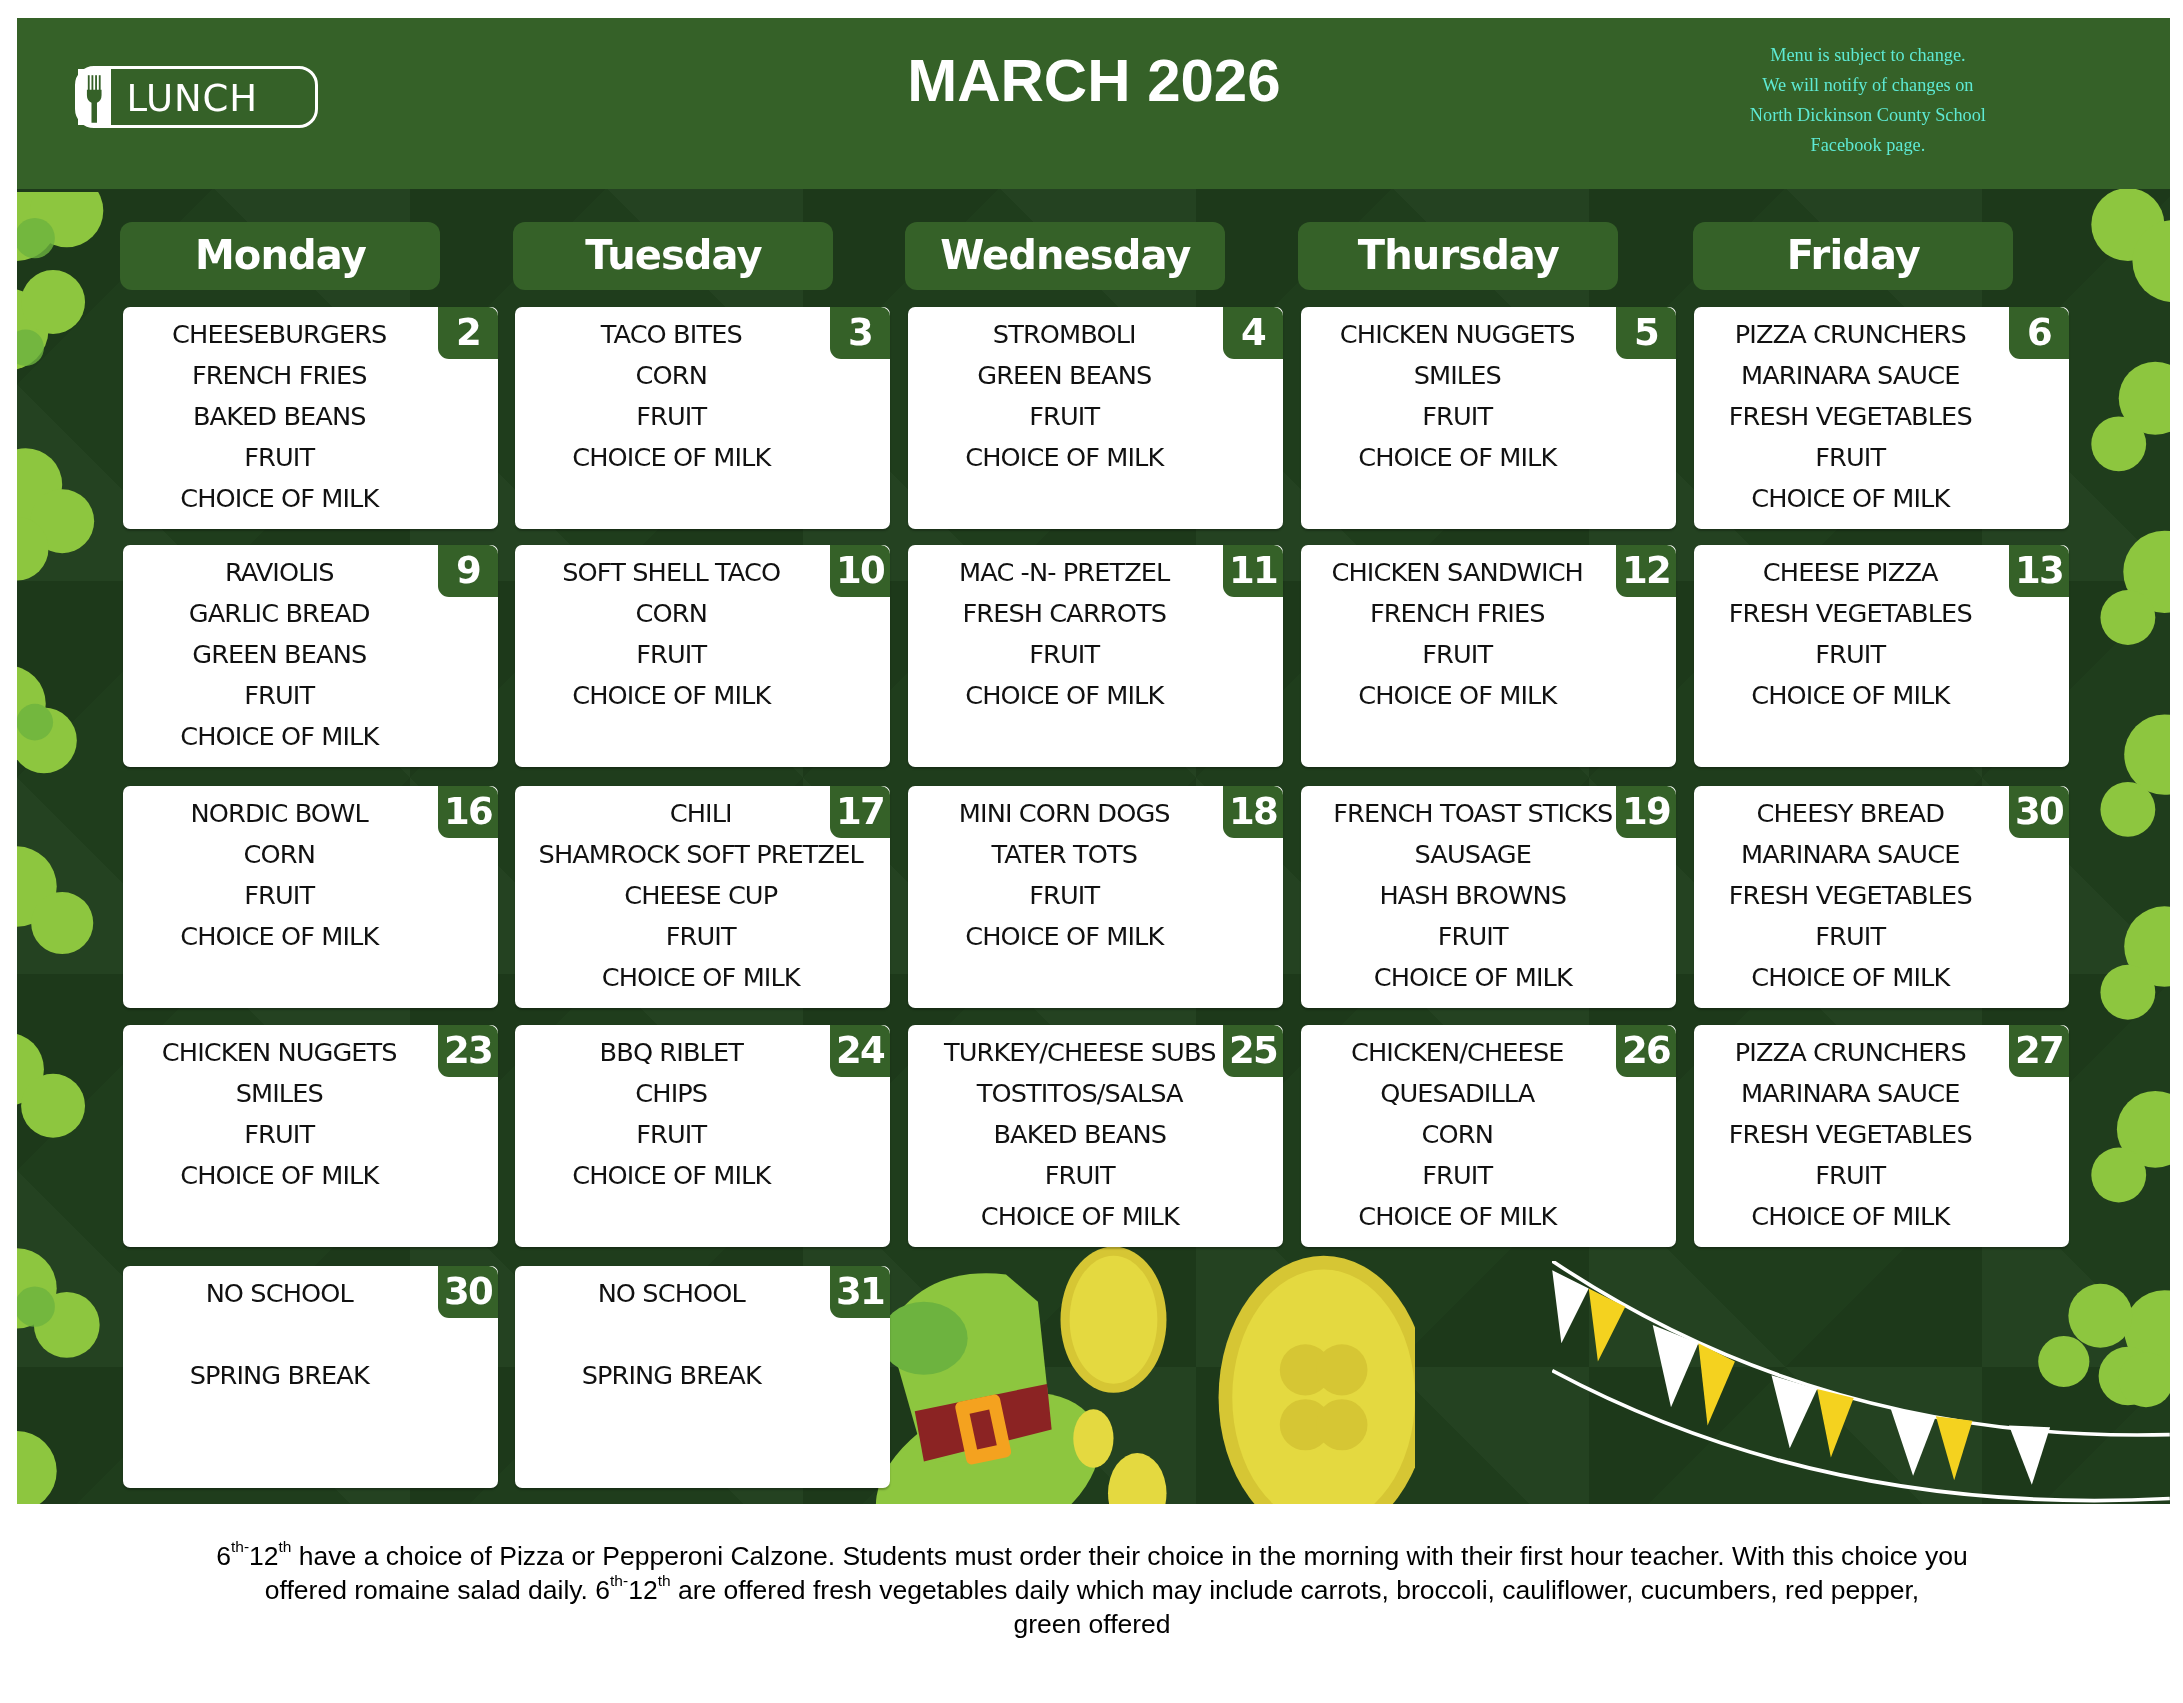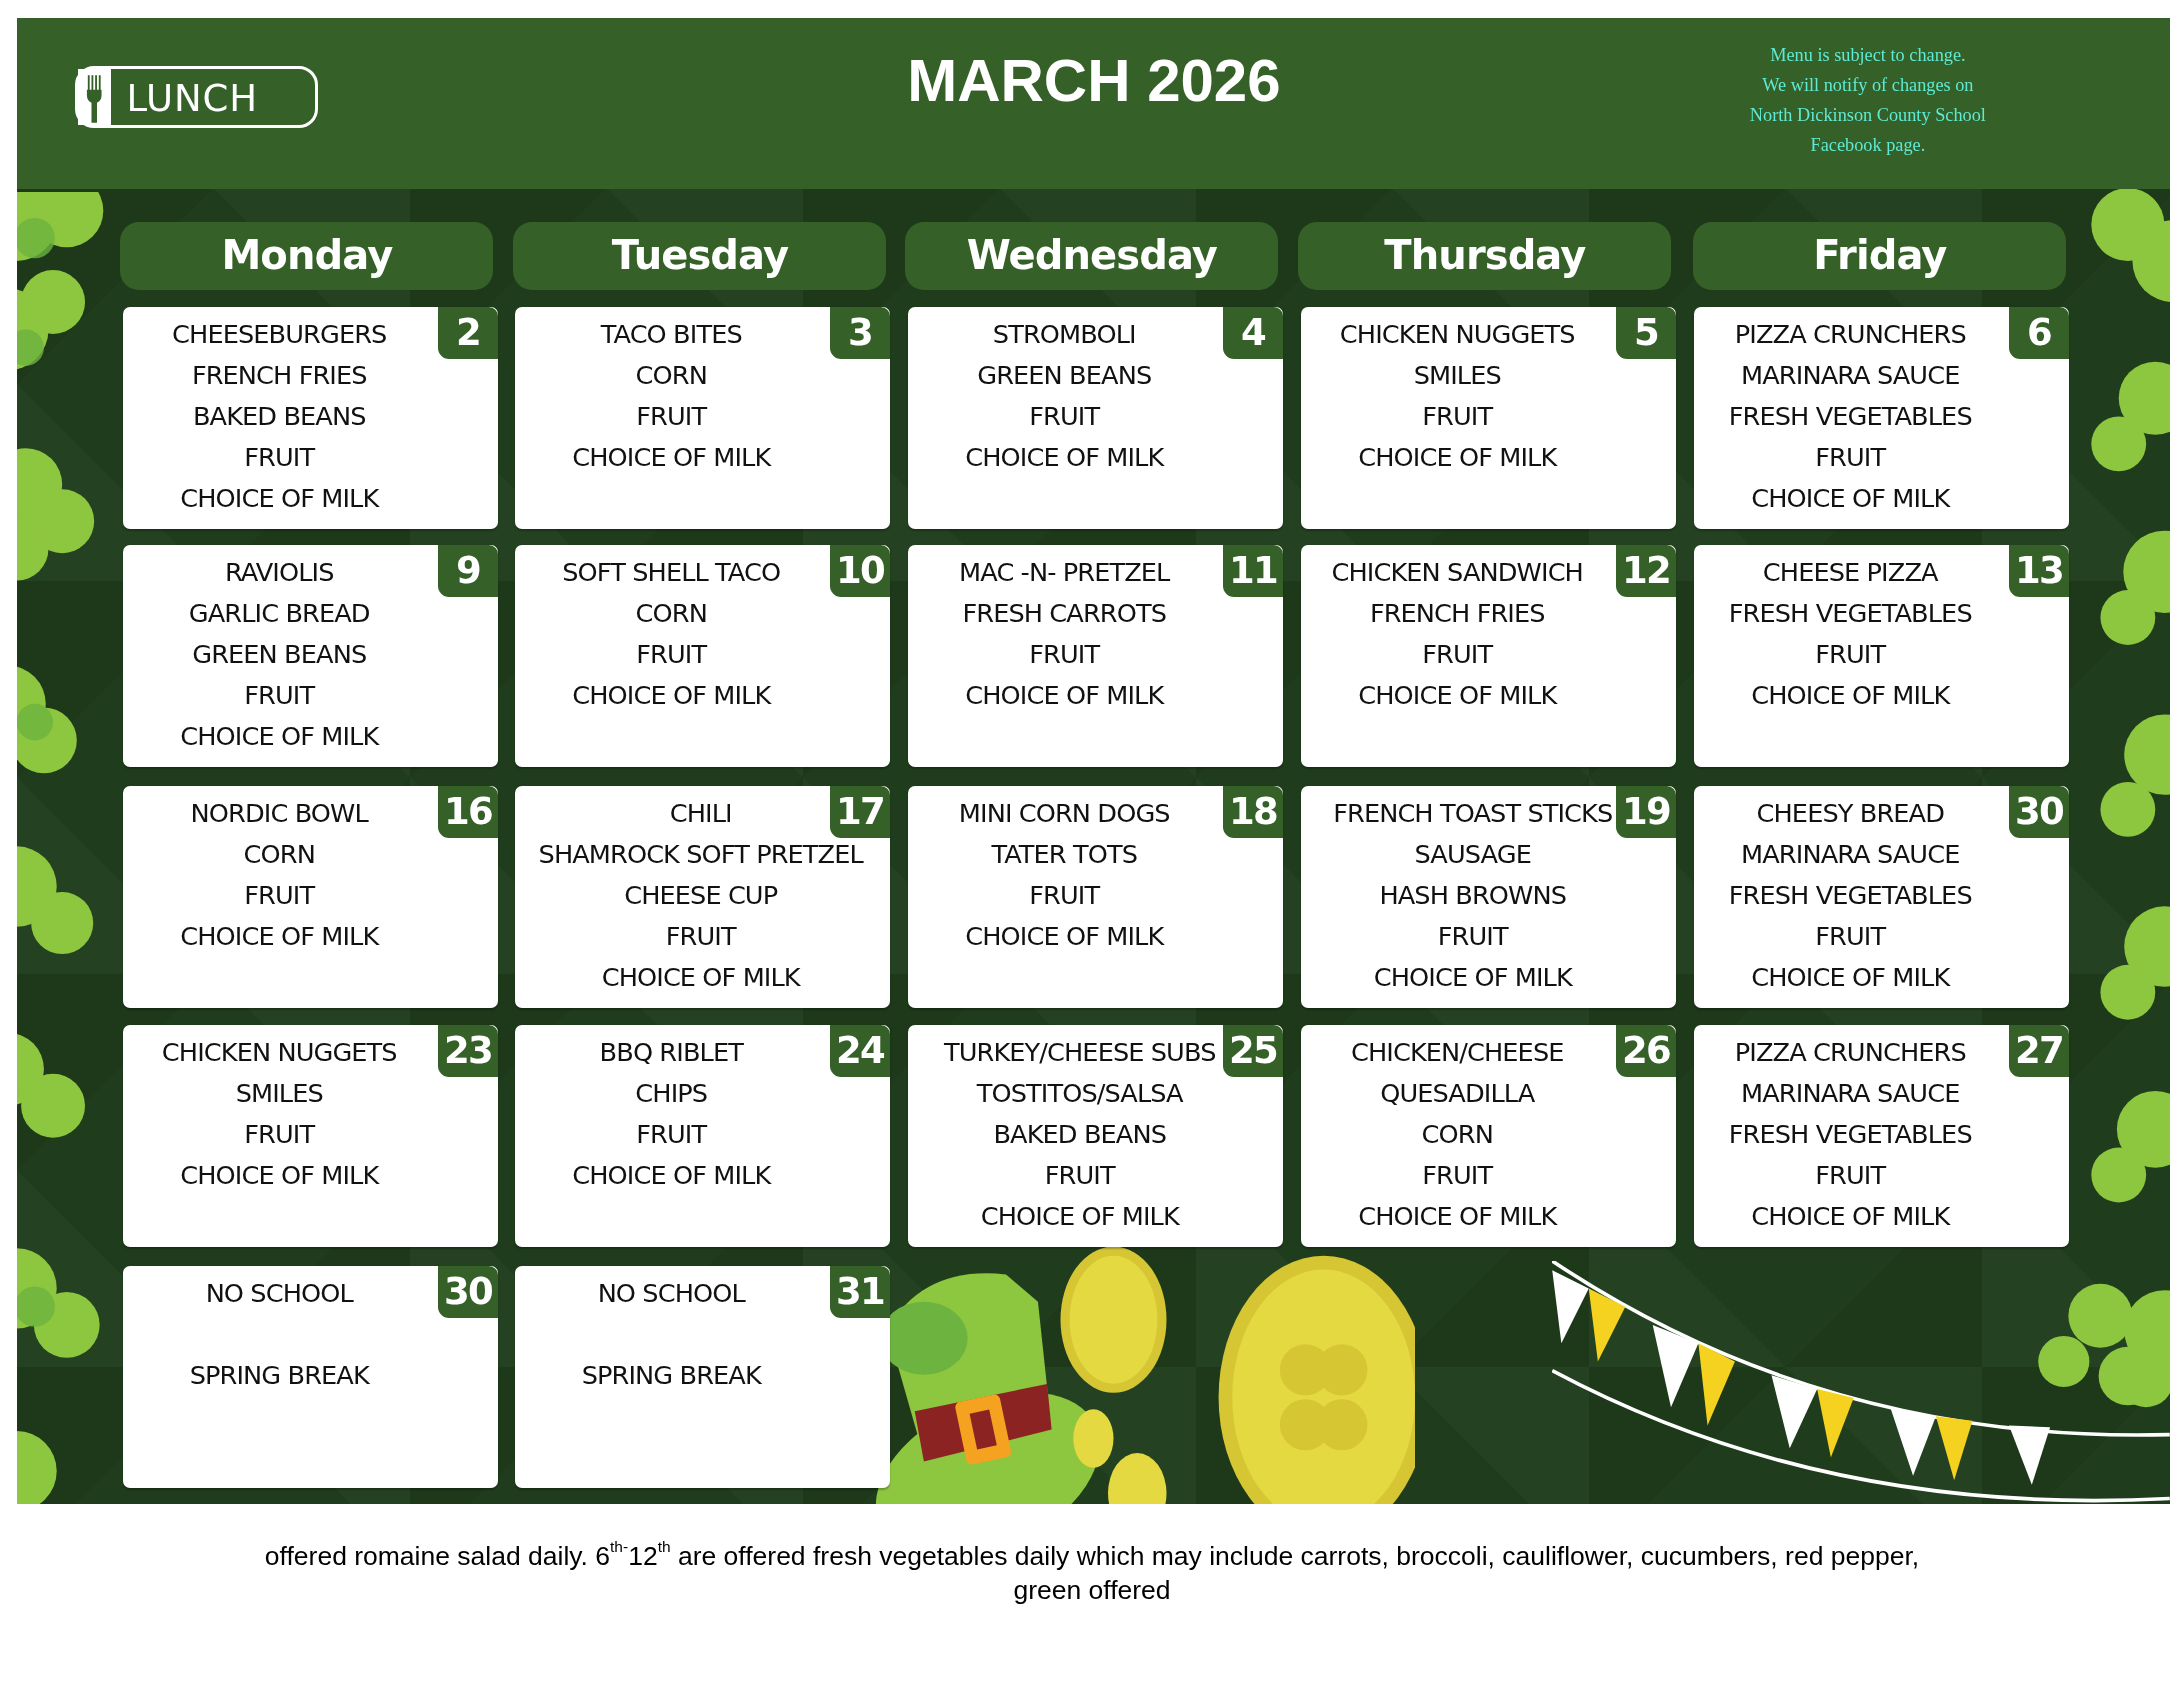--- a/index.html
+++ b/index.html
@@ -11,21 +11,21 @@
       linear-gradient(-45deg, rgba(0,0,0,0.06) 25%, transparent 25%, transparent 75%, rgba(0,0,0,0.06) 75%);
     background-size:393px 393px; }
   .header-band { position:absolute; left:0; top:0; width:100%; height:171px; background:#356128; }
   .logo { position:absolute; left:58px; top:48px; width:243px; height:62px; border:3.7px solid #ffffff; border-radius:19px; box-sizing:border-box; }
   .logo-fork { position:absolute; left:0; top:0; width:33px; height:100%; background:#ffffff; }
   .logo-fork svg { position:absolute; left:7.3px; top:5.5px; }
   .logo-text { position:absolute; left:48px; top:7.3px; color:#ffffff; font-size:37px; font-family:"DejaVu Sans", sans-serif; letter-spacing:0.9px; }
   .title { position:absolute; left:0; width:100%; top:27.4px; text-align:center; color:#ffffff; font-weight:bold; font-size:60px; }
   .notice { position:absolute; left:1695px; top:22px; width:311px; text-align:center; color:#5eead4; font-size:18.3px; line-height:30px; font-family:Liberation Serif, serif; }
   .shamrock { position:absolute; }
-  .dayhdr { position:absolute; top:204px; height:68px; width:373px; background:#356128; border-radius:19px; color:#ffffff; font-family:"DejaVu Sans", sans-serif; font-weight:bold; font-size:40px; text-align:center; line-height:66px; letter-spacing:-0.9px; }
+  .dayhdr { position:absolute; top:204px; height:68px; width:320px; background:#356128; border-radius:12px; color:#ffffff; font-family:"DejaVu Sans", sans-serif; font-weight:bold; font-size:40px; text-align:center; line-height:66px; letter-spacing:-0.9px; }
   .cell { position:absolute; width:375px; height:222px; background:#ffffff; border-radius:7px; box-shadow:0 1.8px 1.8px rgba(0,0,0,0.25); }
   .cell .items { position:absolute; left:5.5px; right:68px; top:7.3px; text-align:center; color:#111111; font-family:"DejaVu Sans", sans-serif; font-size:25.6px; line-height:41px; letter-spacing:-0.9px; white-space:nowrap; }
   .cell .items.wide { right:9.1px; }
   .cell .badge { position:absolute; right:0; top:0; width:60px; height:52px; background:#356128; border-radius:0 9.1px 0 11px; color:#ffffff; font-family:"DejaVu Sans", sans-serif; font-weight:bold; font-size:37px; text-align:center; line-height:52px; letter-spacing:-1.8px; }
   .footer { position:absolute; left:137px; width:1910px; top:1539px; text-align:center; color:#000000; font-size:26.5px; line-height:34px; }
   .footer sup { font-size:15.5px; vertical-align:top; line-height:1; }
   .deco { position:absolute; }
 </style>
 </head>
 <body>
@@ -358,16 +358,17 @@
 <div class="cell" style="left:515px;top:1266px">
   <div class="items">
     <div>NO SCHOOL</div>
     <div style="height:41px"></div>
     <div>SPRING BREAK</div>
   </div>
   <div class="badge">31</div>
 </div>
 
 <div class="footer">
+  <div><span>6</span><sup>th-</sup><span>12</span><sup>th</sup><span> have a choice of Pizza or Pepperoni Calzone. Students must order their choice in the morning with their first hour teacher.  With this choice you</span></div>
   <div><span>offered romaine salad daily.  6</span><sup>th-</sup><span>12</span><sup>th</sup><span> are offered fresh vegetables daily which may include carrots, broccoli, cauliflower, cucumbers, red pepper,</span></div>
   <div>green offered</div>
 </div>
 
 
 </body></html>

